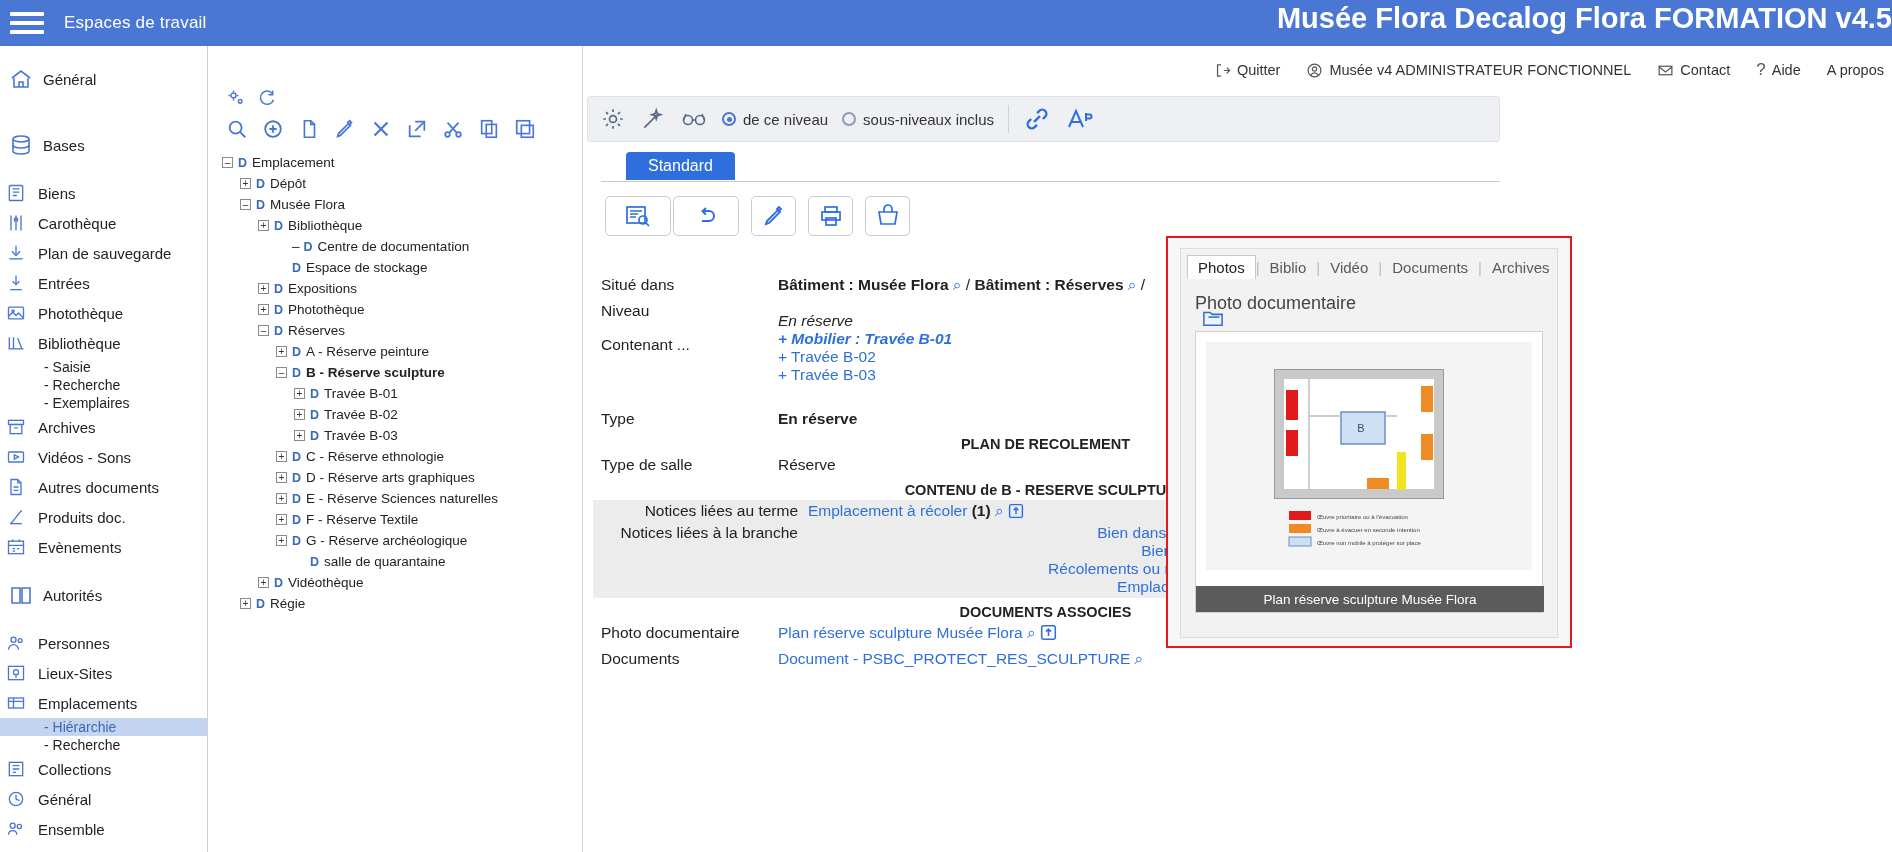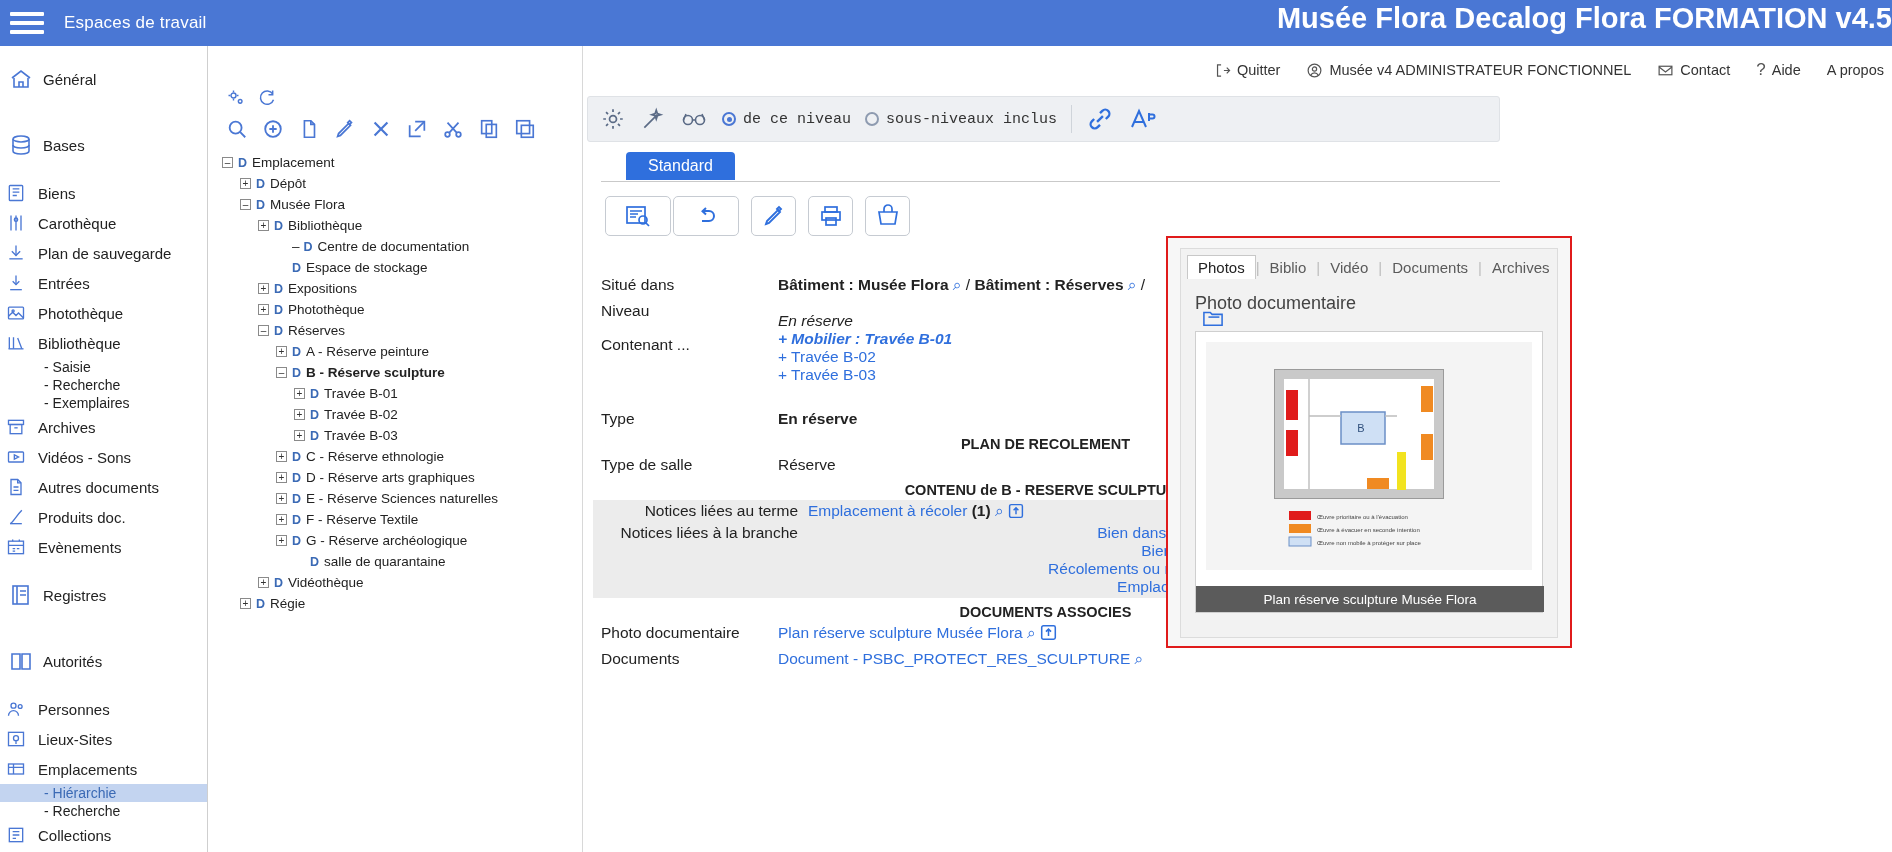--- a/index.html
+++ b/index.html
@@ -59,21 +59,21 @@
   .tdash { color:#222; margin-right:4px; }
 
   
   .main { position:absolute; top:46px; left:583px; width:1309px; height:806px; background:#fff; overflow:hidden; }
   .util-row { position:absolute; top:14px; right:8px; display:flex; align-items:center; gap:26px; font-size:14.5px; color:#333; }
   .util-item { display:flex; align-items:center; gap:6px; white-space:nowrap; }
 
   .toolbar2 {
     position:absolute; top:50px; left:4px; width:913px; height:46px;
     background:#eef0f3; border:1px solid #dfe2e6; border-radius:3px;
-    display:flex; align-items:center; gap:14px; padding:0 12px;font-family:Liberation Mono, monospace;
+    display:flex; align-items:center; gap:14px; padding:0 12px;
   }
   .tb-ico { color:#5b6b86; }
   .radio-wrap { display:flex; align-items:center; gap:7px; font-size:15px; color:#333; }
   .radio { width:14px; height:14px; border-radius:50%; border:2px solid #4a77d4; position:relative; }
   .radio.on::after { content:""; position:absolute; left:2.5px; top:2.5px; width:5px; height:5px; border-radius:50%; background:#4a77d4; }
   .radio.off { border-color:#8e9bb0; }
   .tb-sep { width:1px; height:28px; background:#cfd4da; }
 
   .tabstrip { position:absolute; top:106px; left:18px; width:899px; height:30px; border-bottom:1px solid #c9c9c9;}
   .tab-std {
@@ -256,29 +256,20 @@
   <div class="side-item">
     <span class="ii">
         <svg width="20" height="20" viewBox="0 0 24 24" fill="none" stroke="#4a77d4" stroke-width="1.6">
           <rect x="3" y="5" width="18" height="15"></rect>
           <path d="M3 10h18M8 5V3M16 5V3M8 14h3M13 14h3M8 17h3"></path>
         </svg>
       </span>
     <span>Evènements</span>
   </div>
 
-  <div class="side-group">
-    <span class="gi">
-        <svg width="24" height="24" viewBox="0 0 24 24" fill="none" stroke="#4a77d4" stroke-width="1.6">
-          <rect x="4" y="3" width="15" height="18"></rect>
-          <path d="M8 3v18M11 8h6M11 12h6"></path>
-        </svg>
-      </span>
-    <span>Registres</span>
-  </div>
 
   <div class="side-group">
     <span class="gi">
         <svg width="24" height="24" viewBox="0 0 24 24" fill="none" stroke="#4a77d4" stroke-width="1.6">
           <path d="M3 5h8v15H3z"></path>
           <path d="M13 5h8v15h-8z"></path>
         </svg>
       </span>
     <span>Autorités</span>
   </div>

